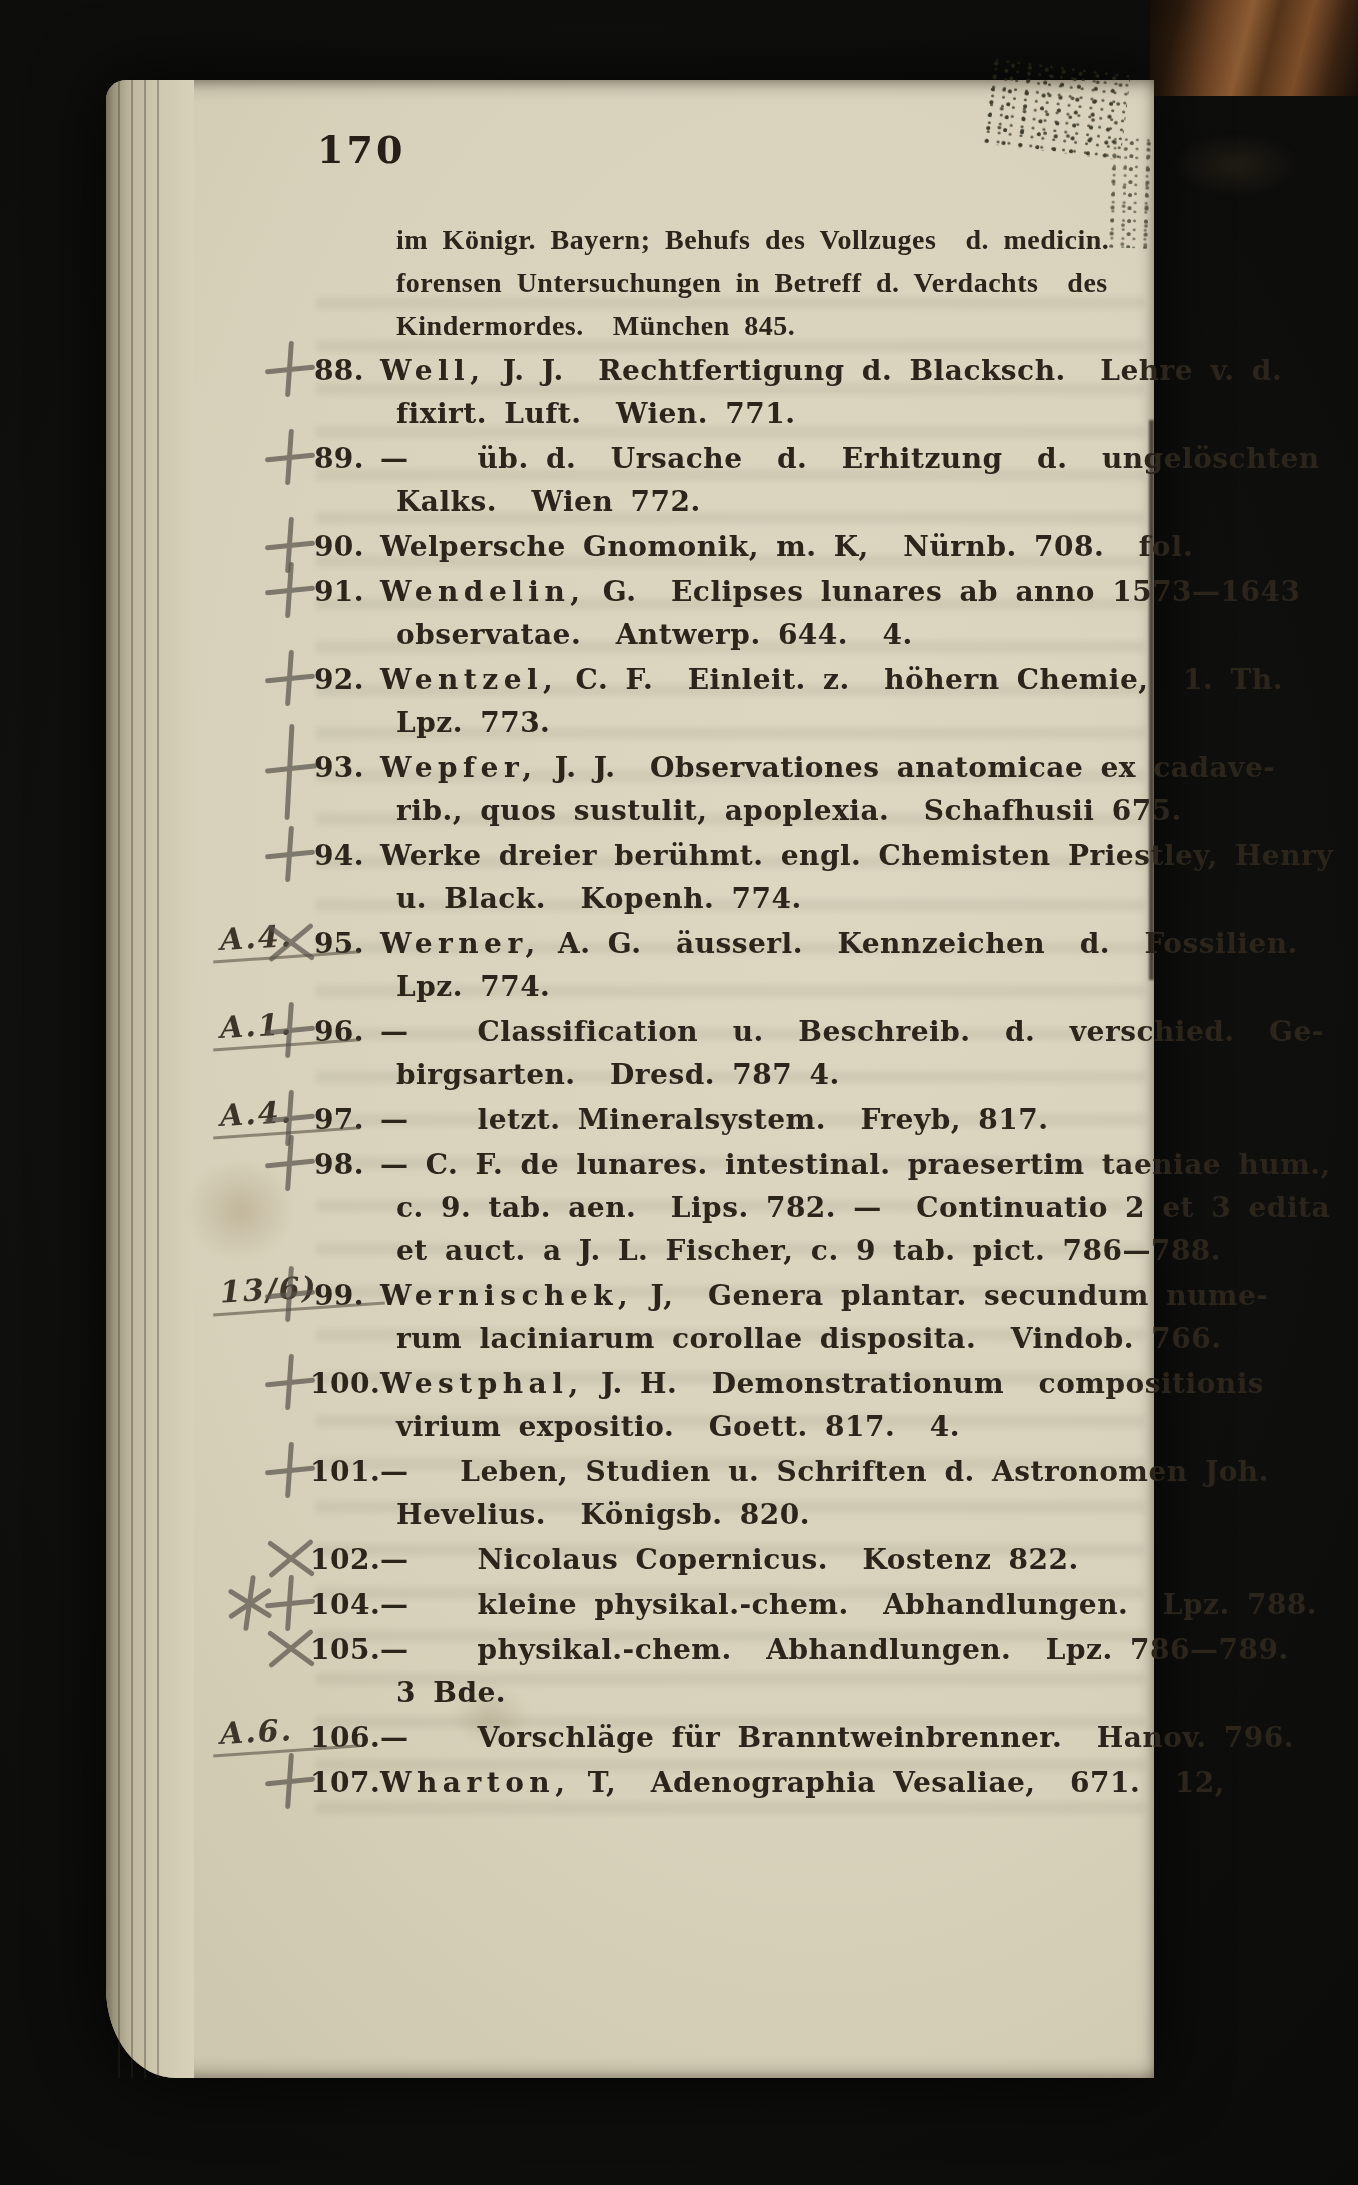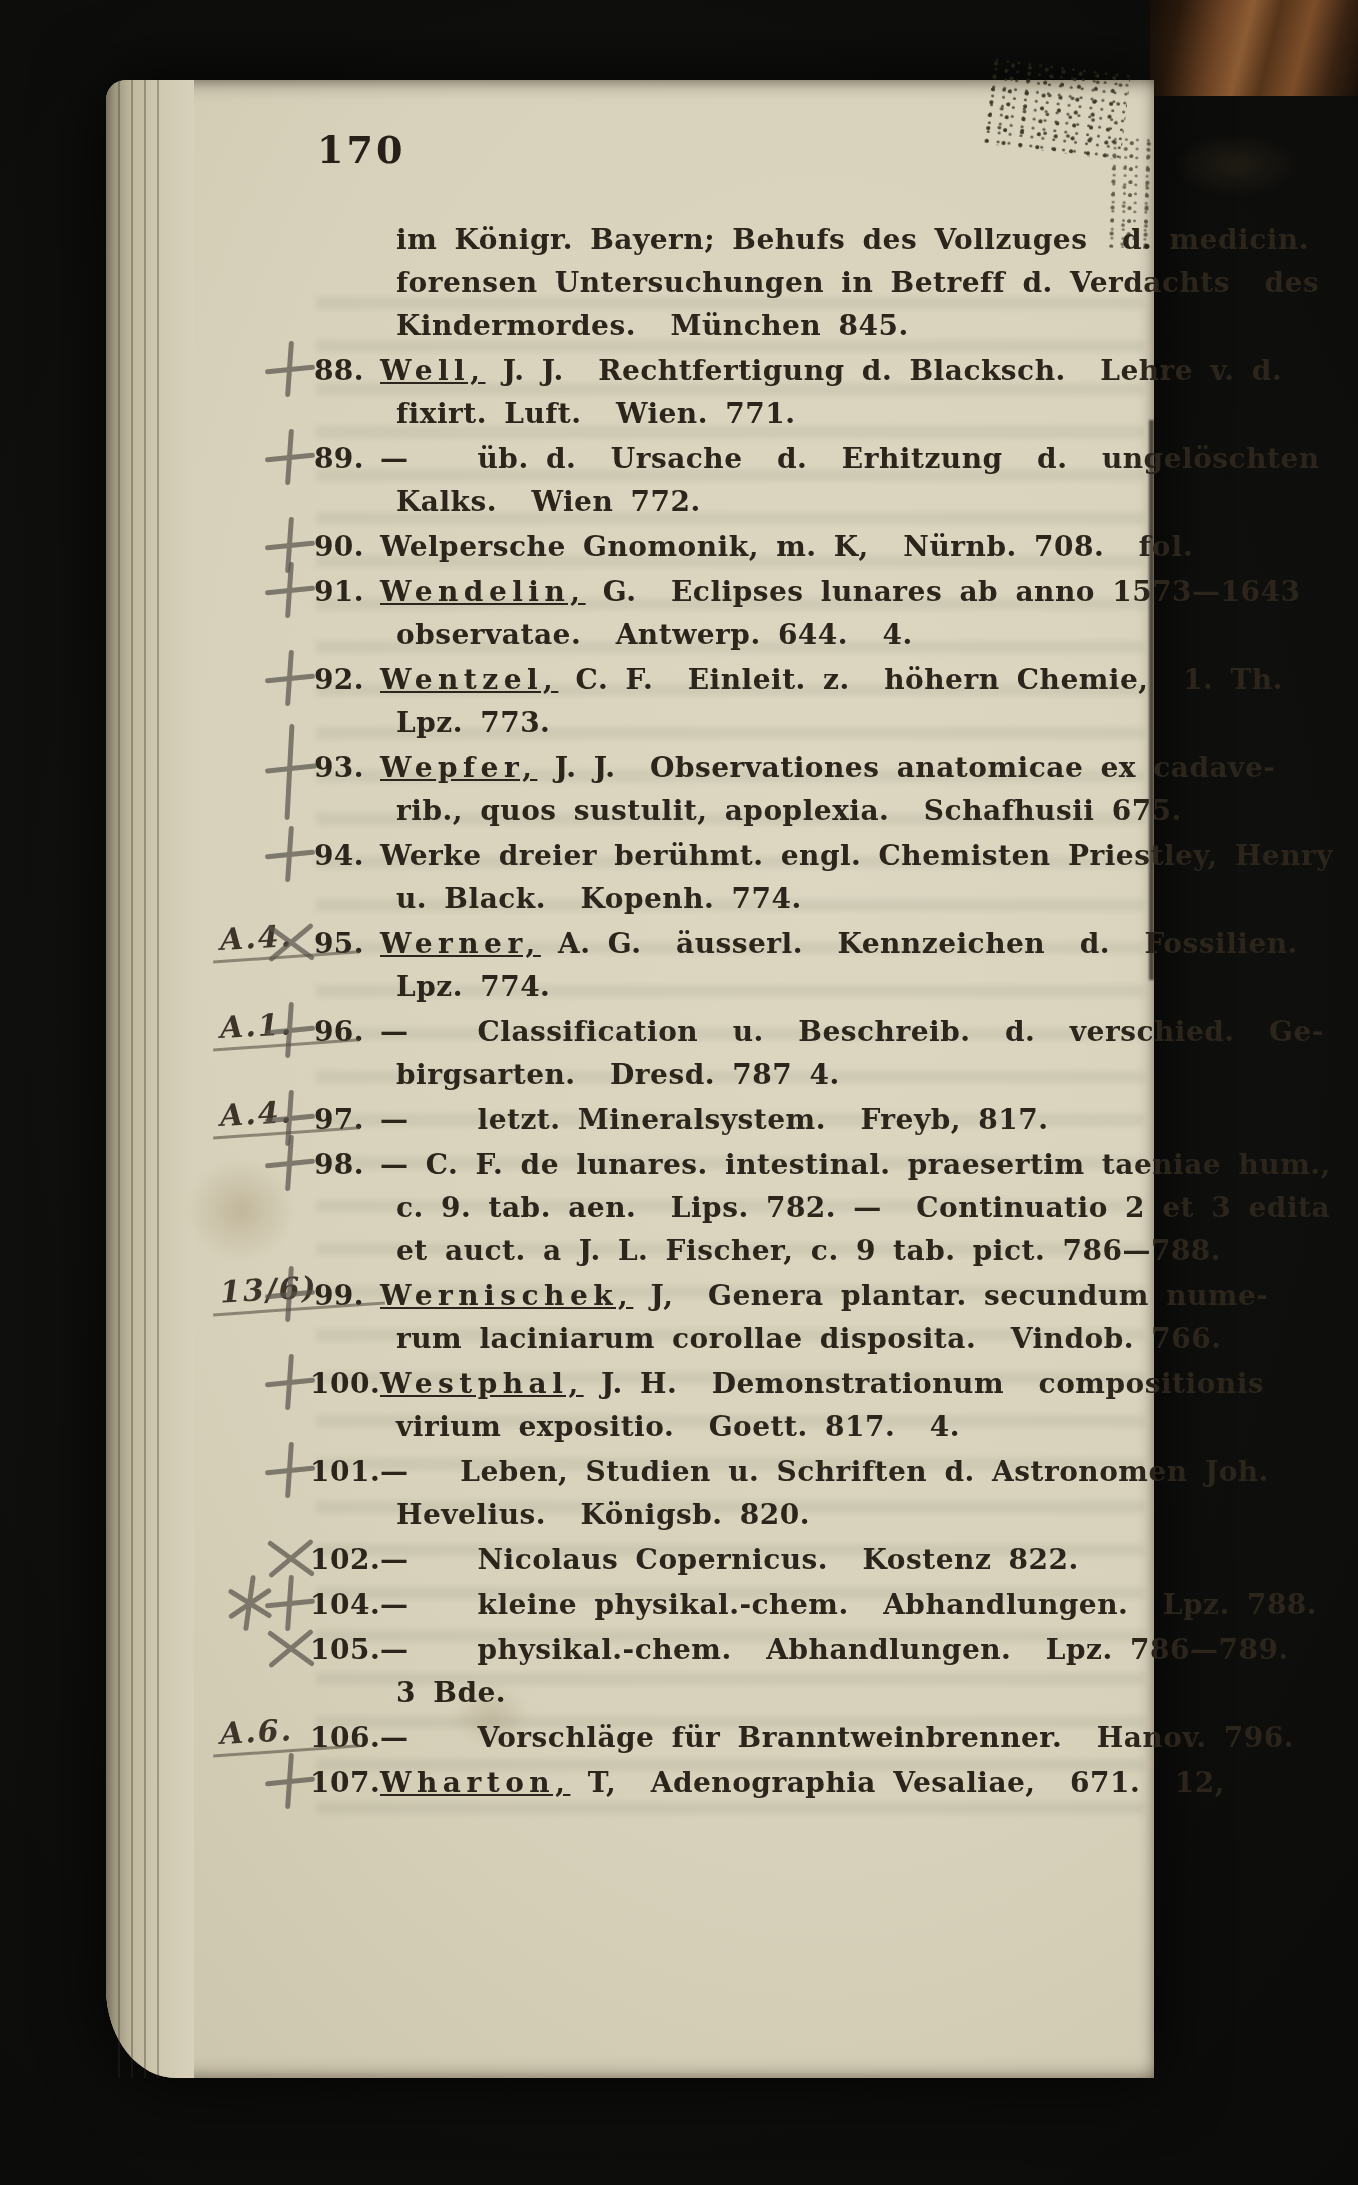--- a/index.html
+++ b/index.html
@@ -59,23 +59,23 @@
   .content{position:absolute;left:84px;top:48px;right:14px;color:#2b251c;}
   .pagenum{
     font-size:38px;font-weight:bold;letter-spacing:3px;color:#262019;
     height:44px;line-height:44px;padding-left:127px;
   }
   .entries{margin-top:46px;font-size:28px;font-weight:bold;letter-spacing:.5px;word-spacing:7px;}
   .entry{position:relative;margin-top:2px;}
   .line{white-space:pre;height:43px;line-height:43px;}
   .first{padding-left:120px;}
   .cont{padding-left:206px;}
-  .hdr .line{padding-left:206px;}
+  .hdr .line{padding-left:206px;font-family:Liberation Serif, serif;}
   .num{display:inline-block;width:58px;text-align:center;margin-right:12px;}
-  .sp{letter-spacing:5.5px;text-decoration:underline;}
+  .sp{letter-spacing:5.5px;}
   .it{letter-spacing:1px;}
   
   .marginalia{
     position:absolute;left:30px;top:-2px;font-style:italic;font-size:30px;font-weight:bold;
     color:#3e342a;letter-spacing:2px;transform:rotate(-3deg);white-space:pre;
   }
   .marginalia::after{
     content:"";position:absolute;left:-8px;right:-66px;bottom:-5px;height:3px;
     background:rgba(78,70,56,.55);transform:rotate(-1deg);
   }

